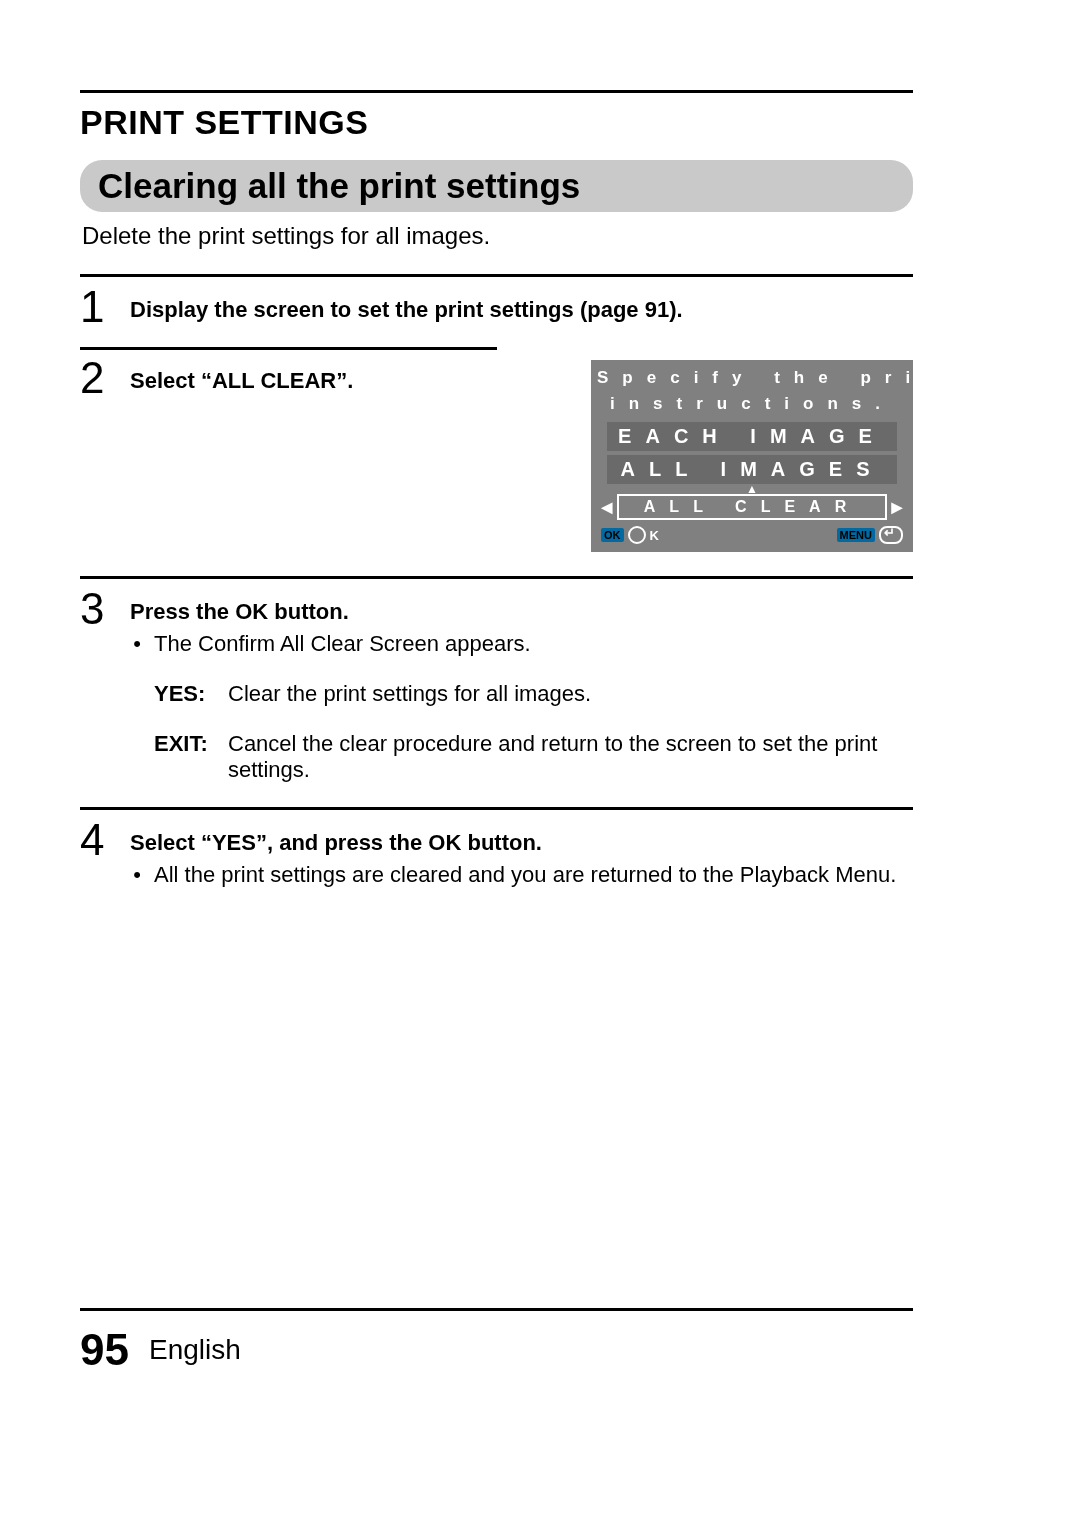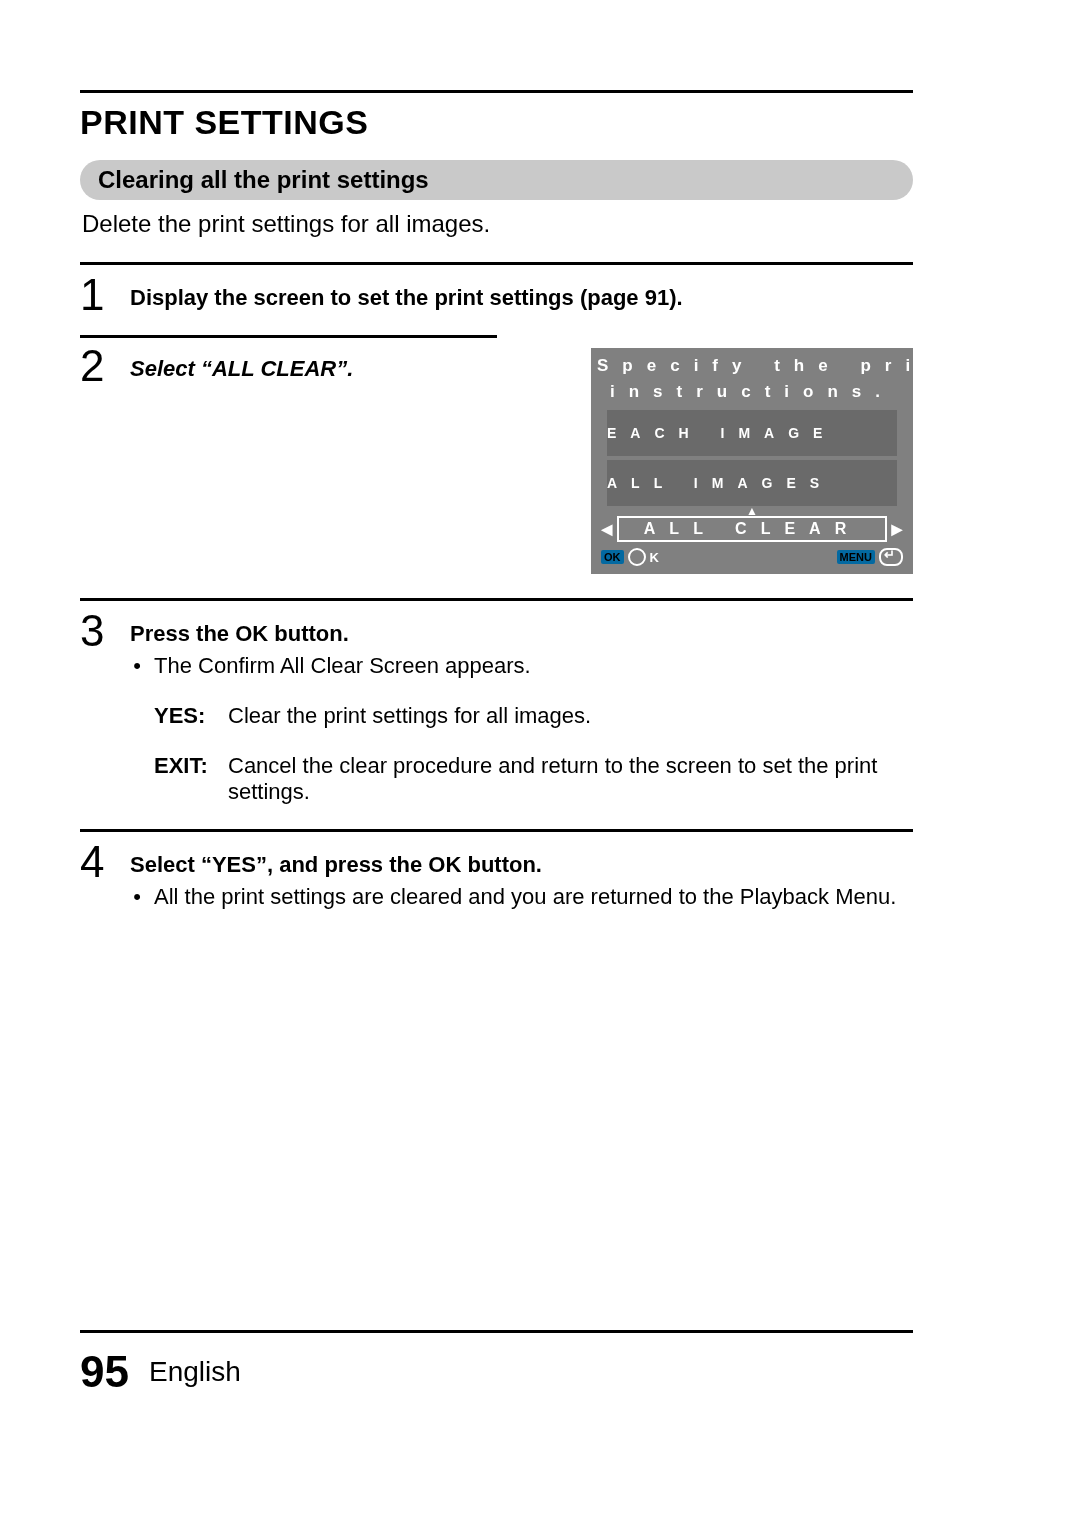--- a/index.html
+++ b/index.html
@@ -32,21 +32,21 @@
     font-weight: 900;
     font-size: 34px;
     margin: 6px 0 18px 0;
     letter-spacing: 0.5px;
   }
   .pill {
     background: #c9c9c9;
     border-radius: 22px;
     padding: 6px 18px;
     font-weight: 900;
-    font-size: 24px;
+    font-size: 35px;
     margin-bottom: 10px;
   }
   .intro {
     font-size: 24px;
     margin: 8px 0 10px 2px;
   }
   .step {
     display: flex;
     align-items: flex-start;
     gap: 14px;
@@ -105,24 +105,24 @@
   .lcd-title {
     text-align: center;
     font-size: 17px;
     letter-spacing: 14px;
     padding: 2px 0 4px 0;
     white-space: pre;
   }
   .lcd-opt {
     background: #6a6a6a;
     margin: 4px 10px;
-    text-align: left;
-    font-size: 14px;
+    text-align: center;
+    font-size: 20px;
     letter-spacing: 14px;
-    padding: 15px 0;
+    padding: 3px 0;
     white-space: pre;
   }
   .lcd-arrow-up {
     text-align: center;
     font-size: 12px;
     line-height: 6px;
     margin-top: -2px;
   }
   .lcd-selrow {
     display: flex;
@@ -185,21 +185,20 @@
     left:3px;top:-3px;
     color:#fff;
     font-size:13px;
   }
   .step2-layout {
     display: flex;
     align-items: flex-start;
   }
   .step2-left {
     flex: 1;
-    font-style: italic;
   }
   .two-col .step-body{padding-top:12px;}
   .footer {
     position: relative;
     margin-top: 420px;
     border-top: 3px solid #000;
     padding-top: 14px;
     display: flex;
     align-items: center;
     gap: 20px;

